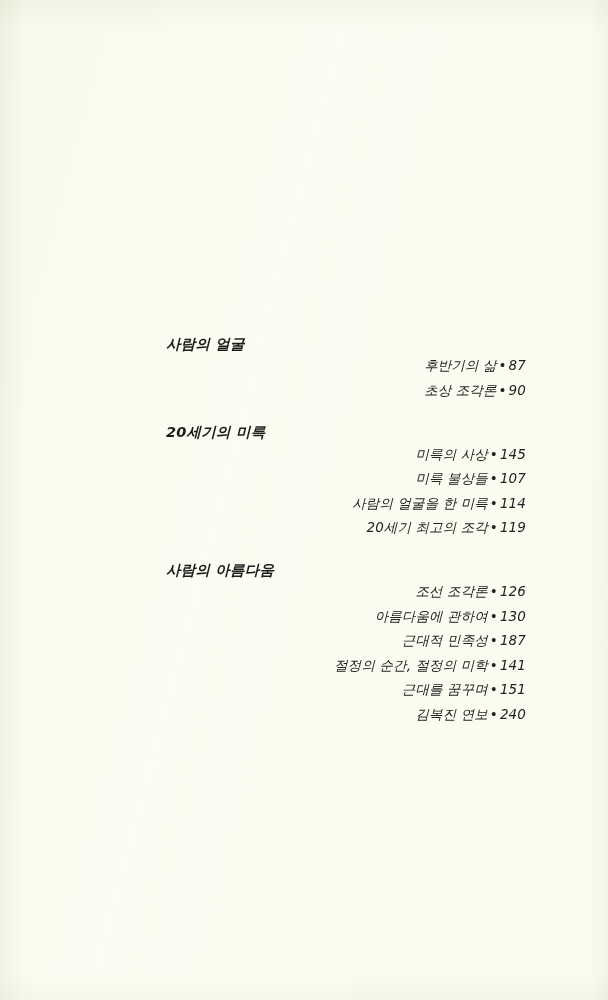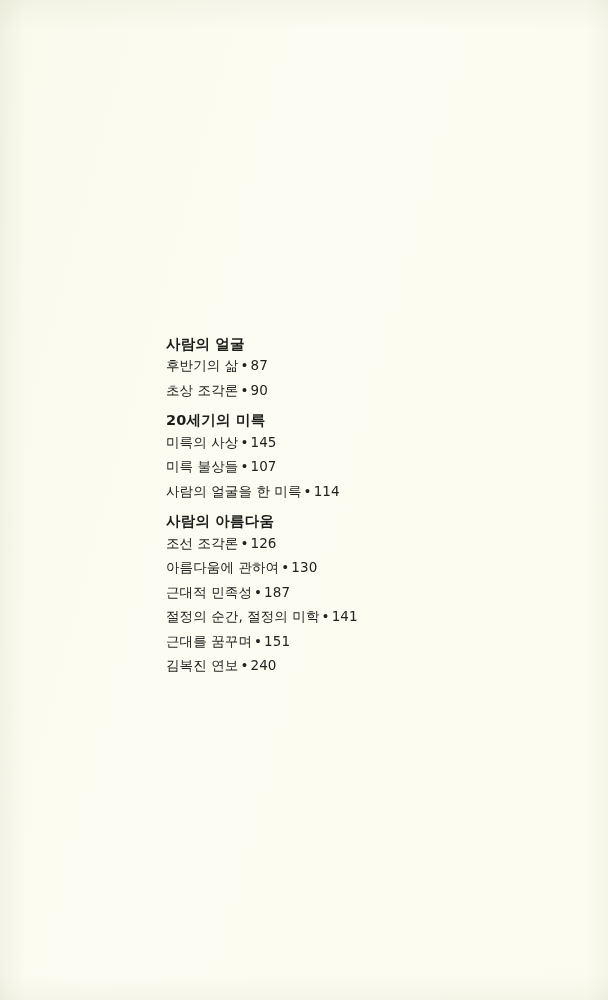--- a/index.html
+++ b/index.html
@@ -11,20 +11,21 @@
     height: 1000px;
     background: #fbfbf0;
     font-family: "DejaVu Sans", sans-serif;
     overflow: hidden;
   }
   .page {
     position: relative;
     width: 608px;
     height: 1000px;
     background: linear-gradient(105deg, #f9f9ec 0%, #fcfcf2 40%, #fbfbef 100%);
+    font-style: italic;
   }
   
   .page::before {
     content: "";
     position: absolute;
     inset: 0;
     pointer-events: none;
     background:
       linear-gradient(to right, rgba(200,200,180,0.18) 0px, rgba(255,255,255,0) 26px),
       linear-gradient(to left, rgba(200,200,180,0.14) 0px, rgba(255,255,255,0) 22px),
@@ -39,30 +40,31 @@
   }
   .section-title {
     font-weight: bold;
     color: #1c1c1c;
     font-size: 14.5px;
     letter-spacing: 0.2px;
     margin: 0 0 6px 0;
     line-height: 1.2;
   }
   .section + .section {
-    margin-top: 4px;
+    margin-top: 16px;
   }
   .entry {
     color: #222;
     font-size: 13.5px;
     line-height: 1.0;
     margin: 0 0 0 0;
     padding: 0 0 11px 0;
     white-space: nowrap;
     letter-spacing: 0.1px;
+    text-align: right;
   }
   .entry .dot {
     padding: 0 2px;
   }
   .entry-list {
     margin: 0;
     padding: 0;
     list-style: none;
   }
   .entry-title { }
@@ -91,20 +93,23 @@
       <ul class="entry-list">
         <li class="entry">
           <span class="entry-title">미륵의 사상</span><span class="dot">•</span><span class="entry-page">145</span>
         </li>
         <li class="entry">
           <span class="entry-title">미륵 불상들</span><span class="dot">•</span><span class="entry-page">107</span>
         </li>
         <li class="entry">
           <span class="entry-title">사람의 얼굴을 한 미륵</span><span class="dot">•</span><span class="entry-page">114</span>
         </li>
+        <li class="entry">
+          <span class="entry-title">20세기 최고의 조각</span><span class="dot">•</span><span class="entry-page">119</span>
+        </li>
       </ul>
     </div>
 
     <div class="section">
       <div class="section-title">사람의 아름다움</div>
       <ul class="entry-list">
         <li class="entry">
           <span class="entry-title">조선 조각론</span><span class="dot">•</span><span class="entry-page">126</span>
         </li>
         <li class="entry">

